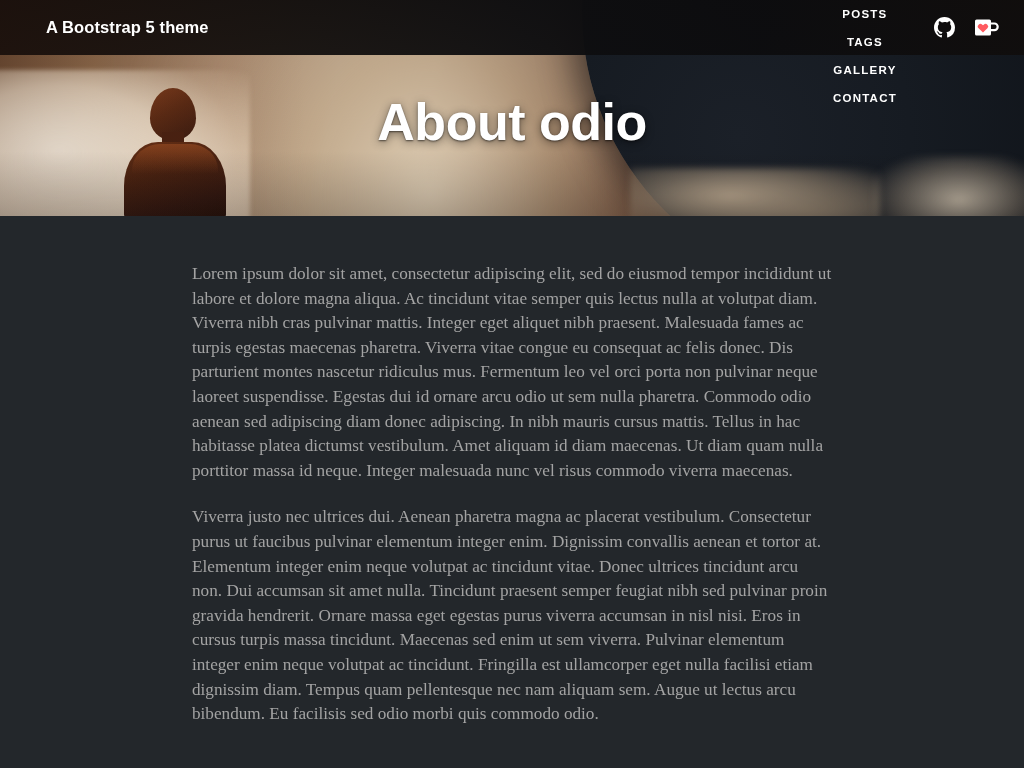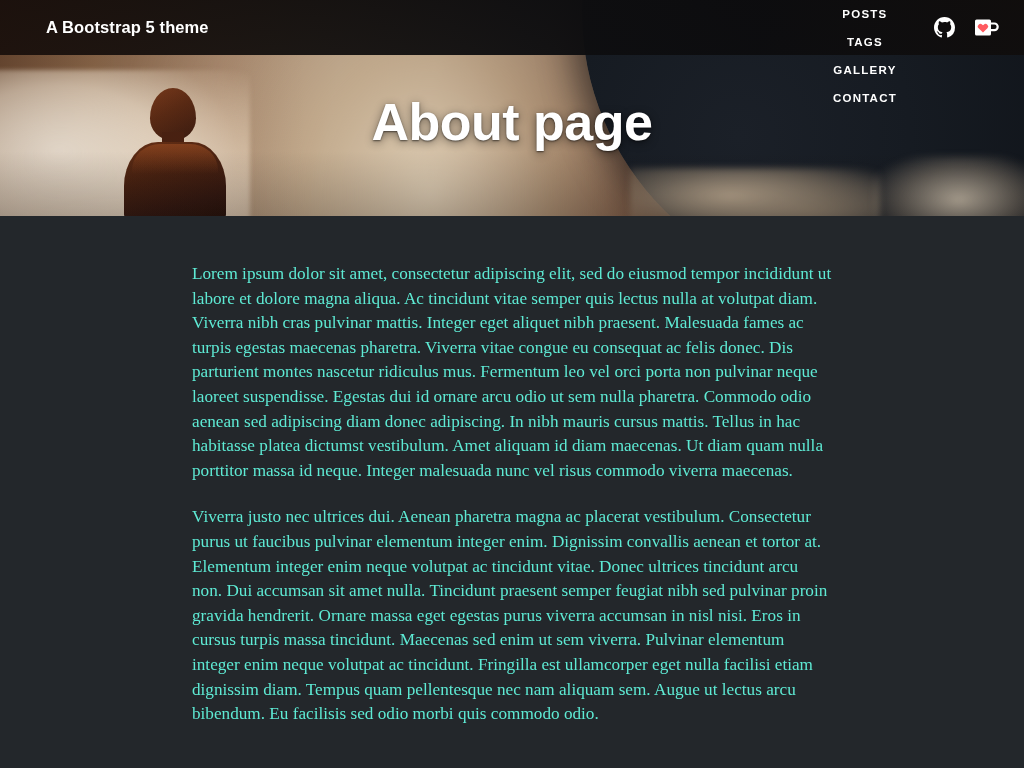--- a/index.html
+++ b/index.html
@@ -325,21 +325,21 @@
   }
   .container {
     width: 640px;
     margin: 0 auto;
     padding-top: 46px;
   }
   .article p {
     font-family: "Liberation Serif", serif;
     font-size: 17.2px;
     line-height: 24.6px;
-    color: #5eead4;
+    color: #a3a3a3;
     margin-bottom: 22px;
     text-align: left;
   }
   .article p:last-child { margin-bottom: 16px; }
 </style>
 </head>
 <body>
 
 <div class="page">
 
@@ -357,21 +357,21 @@
       <div class="figure">
         <div class="figure-head"></div>
         <div class="figure-neck"></div>
         <div class="figure-body"></div>
         <div class="figure-shoulder-hi"></div>
       </div>
       <div class="hero-grade"></div>
     </div>
 
     <div class="hero-title-wrap">
-      <h1 class="hero-title">About page</h1>
+      <h1 class="hero-title">About odio</h1>
     </div>
   </header>
 
   <nav class="navbar">
     <a class="brand" href="#">A Bootstrap 5 theme</a>
 
     <ul class="nav-links">
       <li>
         <a class="nav-link" href="#">Home</a>
       </li>

